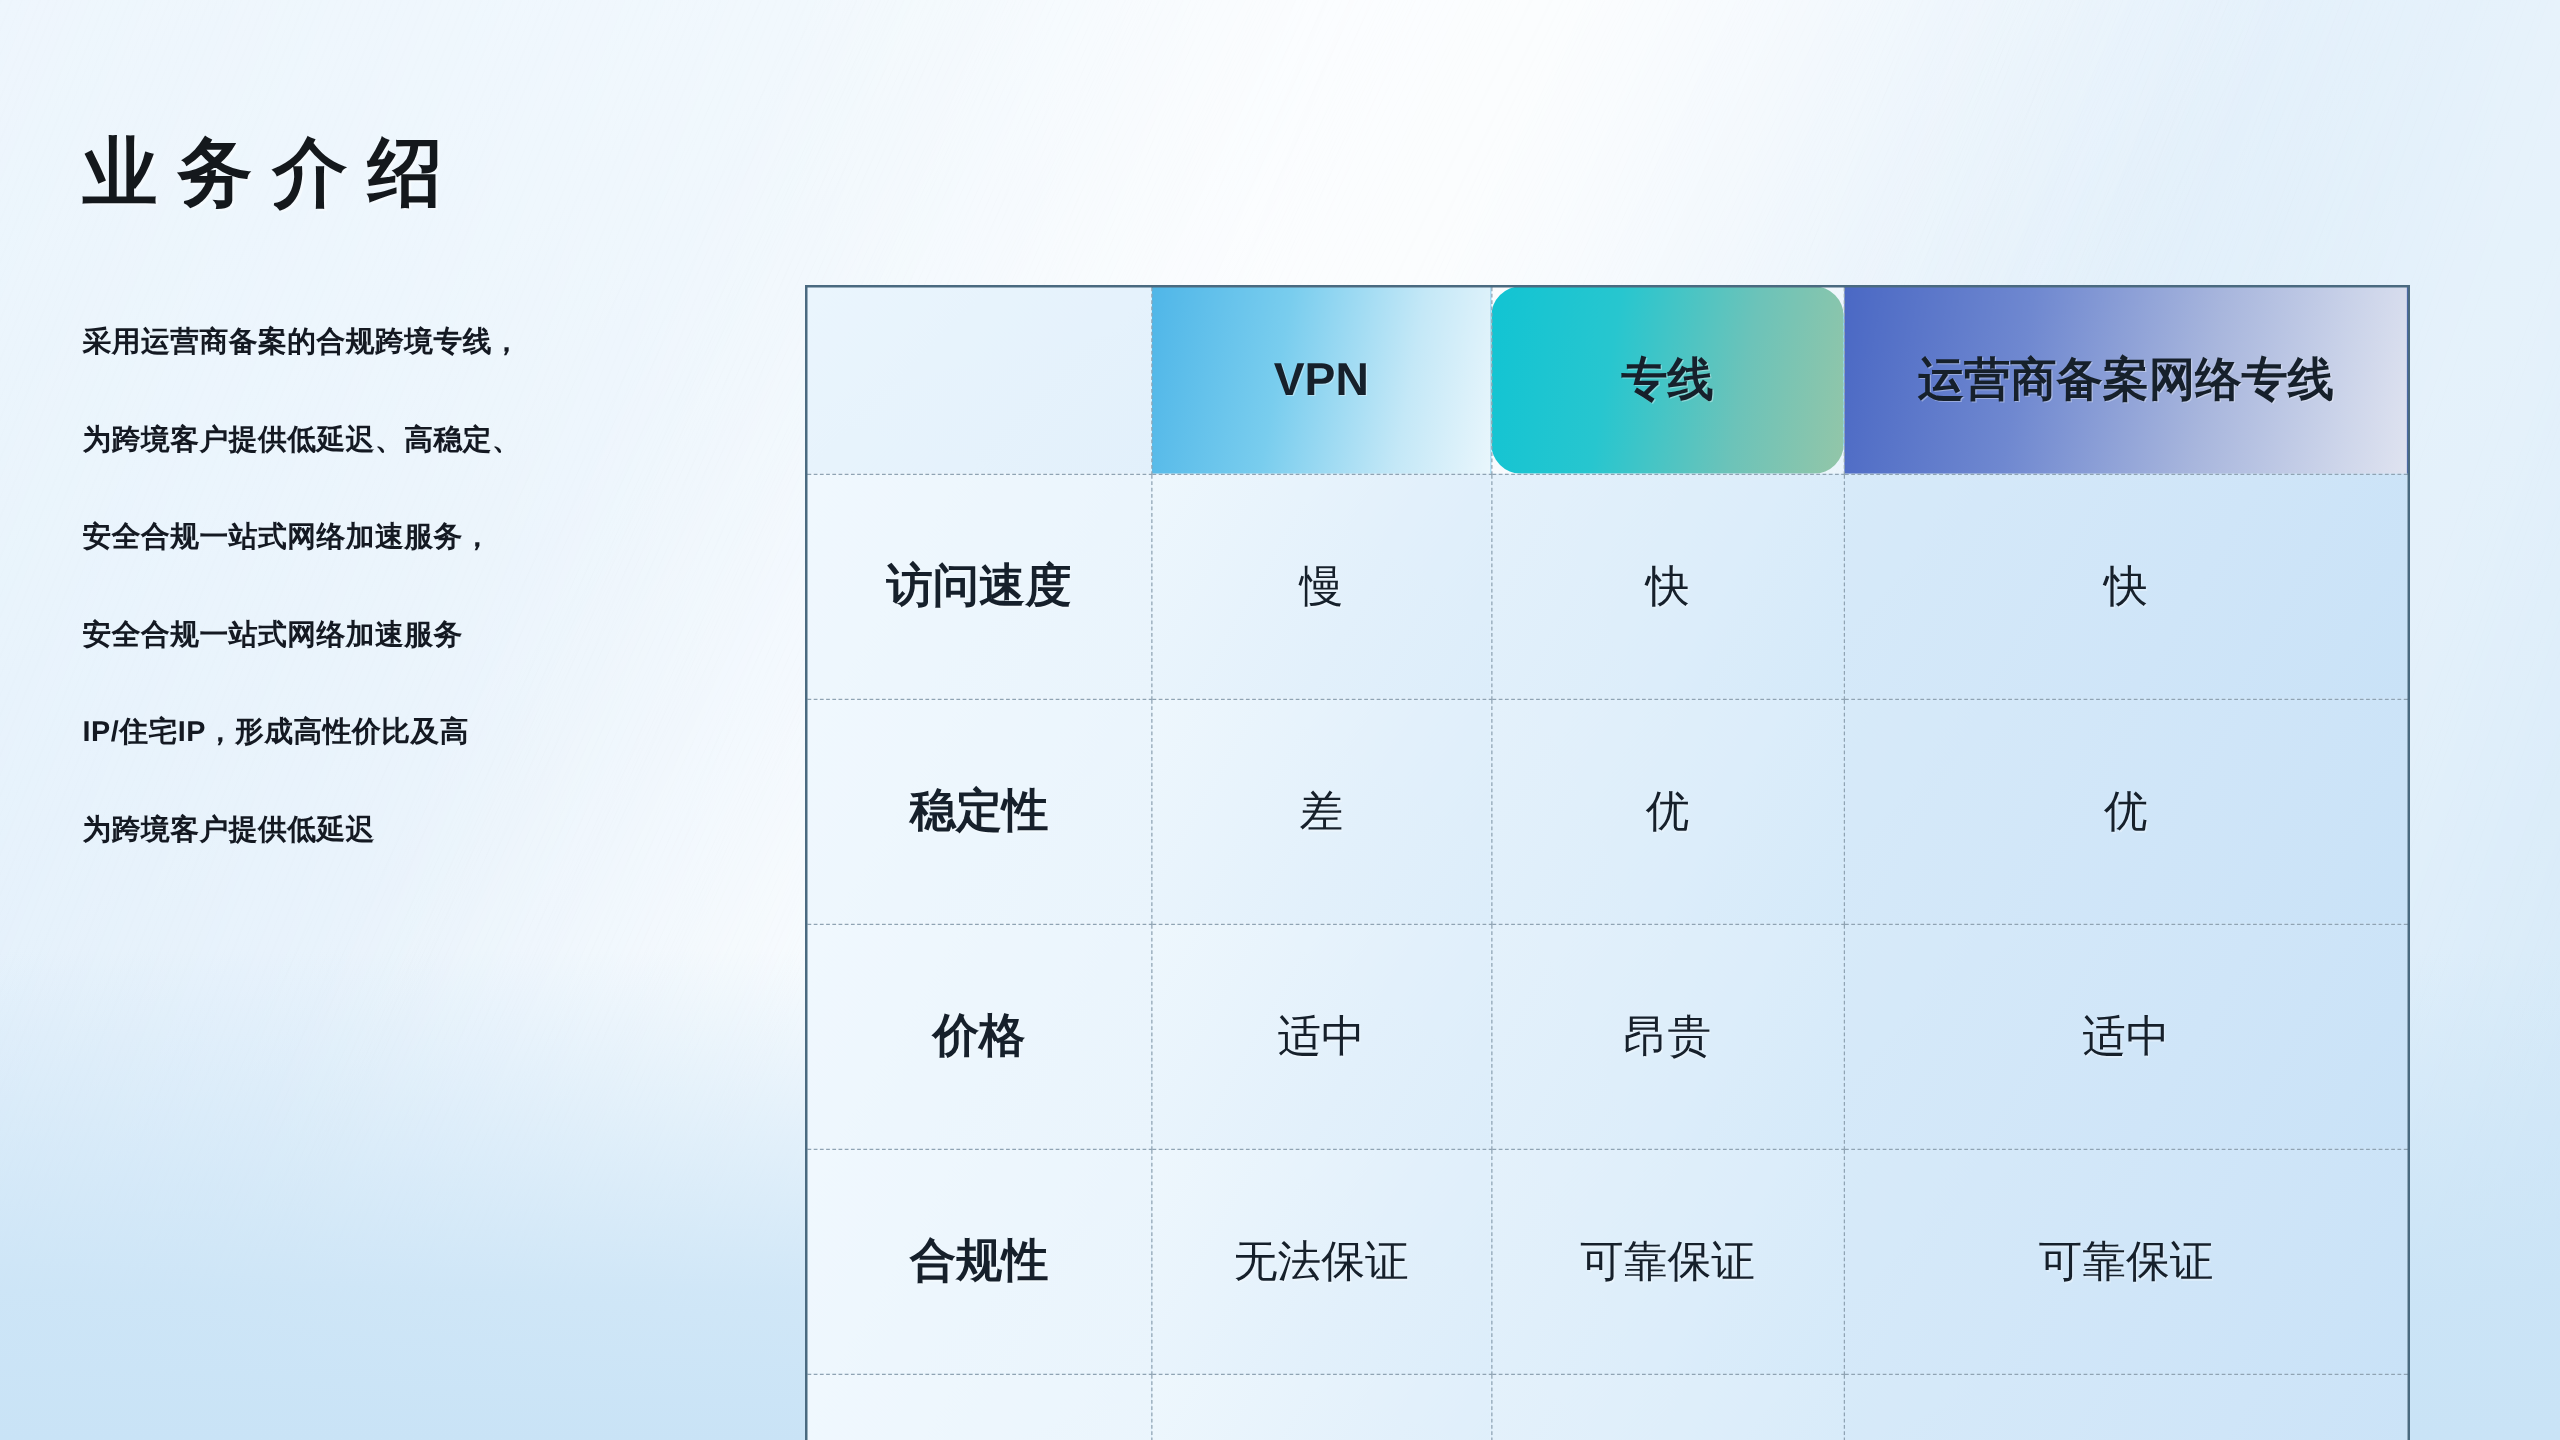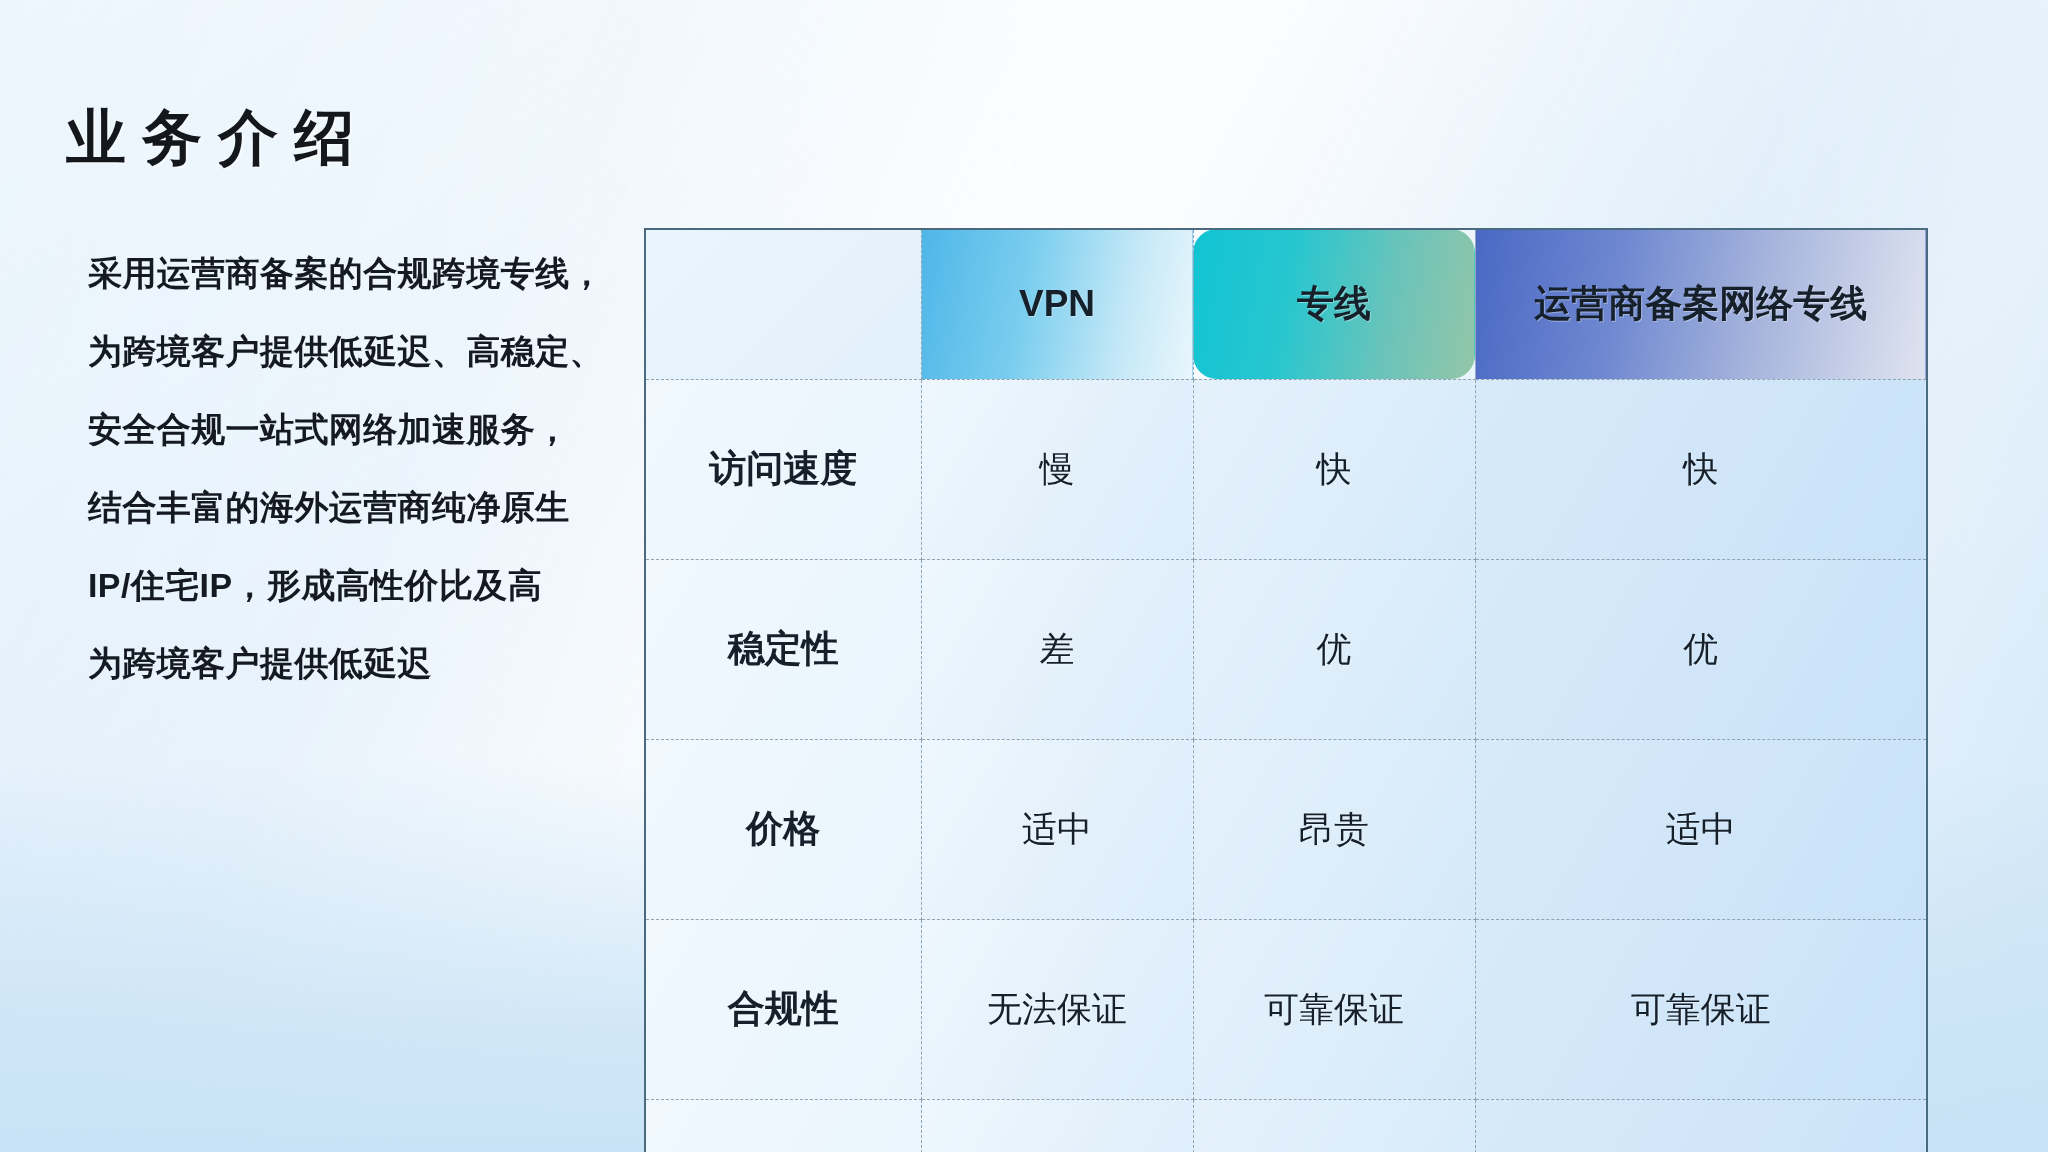--- a/index.html
+++ b/index.html
@@ -95,26 +95,25 @@
     white-space: nowrap;
     text-shadow: 2px 2px 0 rgba(255,255,255,0.45);
   }
 
   
   #intro-paragraph {
     position: absolute;
     left: 66px;
     top: 234px;
     width: 560px;
-    font-size: 34px;
+    font-size: 23px;
     font-weight: 700;
     line-height: 78px;
     color: #141922;
     letter-spacing: 0.4px;
-    margin-left: 22px;
   }
   #intro-paragraph .ln { display: block; white-space: nowrap; }
 
   
   #compare-table {
     position: absolute;
     left: 644px;
     top: 228px;
     width: 1282px;
     border-collapse: collapse;
@@ -185,21 +184,21 @@
   <div class="bg-sheen-b"></div>
   <div class="bg-sheen-c"></div>
   <div class="bg-bottom-fade"></div>
 
   <h1 id="page-title">业务介绍</h1>
 
   <div id="intro-paragraph">
     <span class="ln">采用运营商备案的合规跨境专线，</span>
     <span class="ln">为跨境客户提供低延迟、高稳定、</span>
     <span class="ln">安全合规一站式网络加速服务，</span>
-    <span class="ln">结合丰富的海外运营商纯净原生</span>
+    <span class="ln">安全合规一站式网络加速服务</span>
     <span class="ln">IP/住宅IP，形成高性价比及高</span>
     <span class="ln">为跨境客户提供低延迟</span>
   </div>
 
   <table id="compare-table">
     <colgroup>
       <col class="c0">
         <col class="c1">
         <col class="c2">
         <col class="c3">

